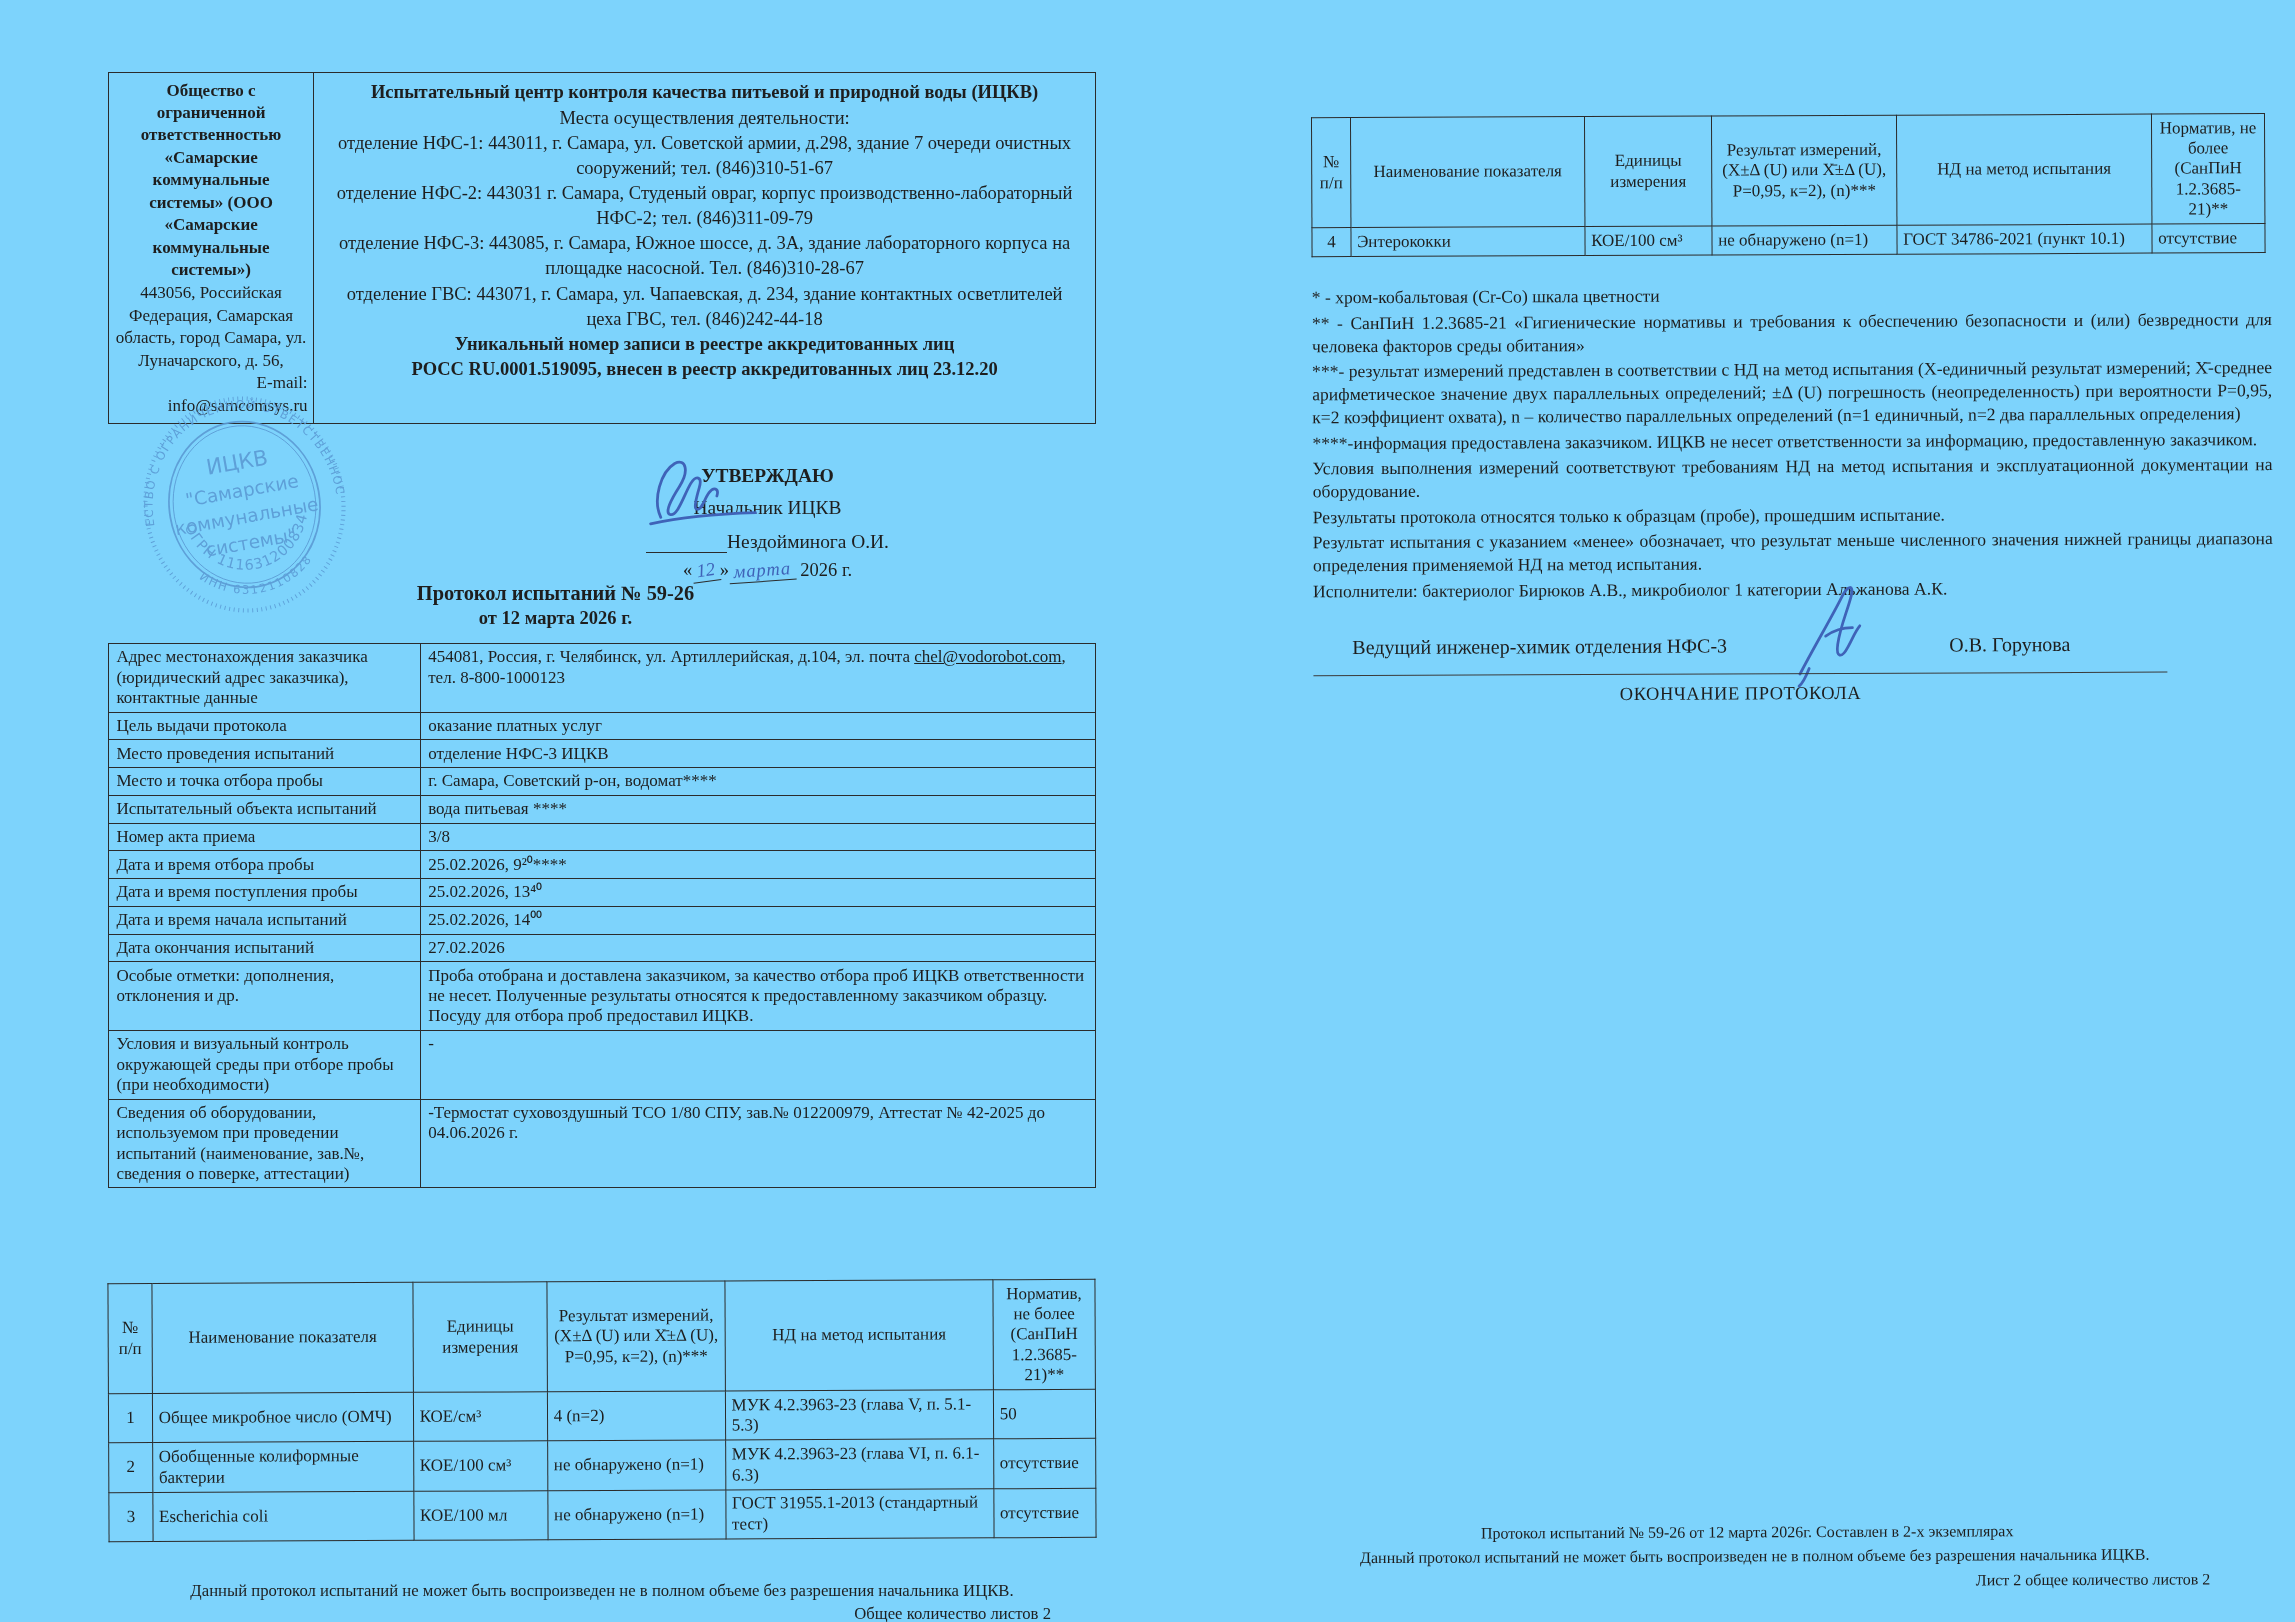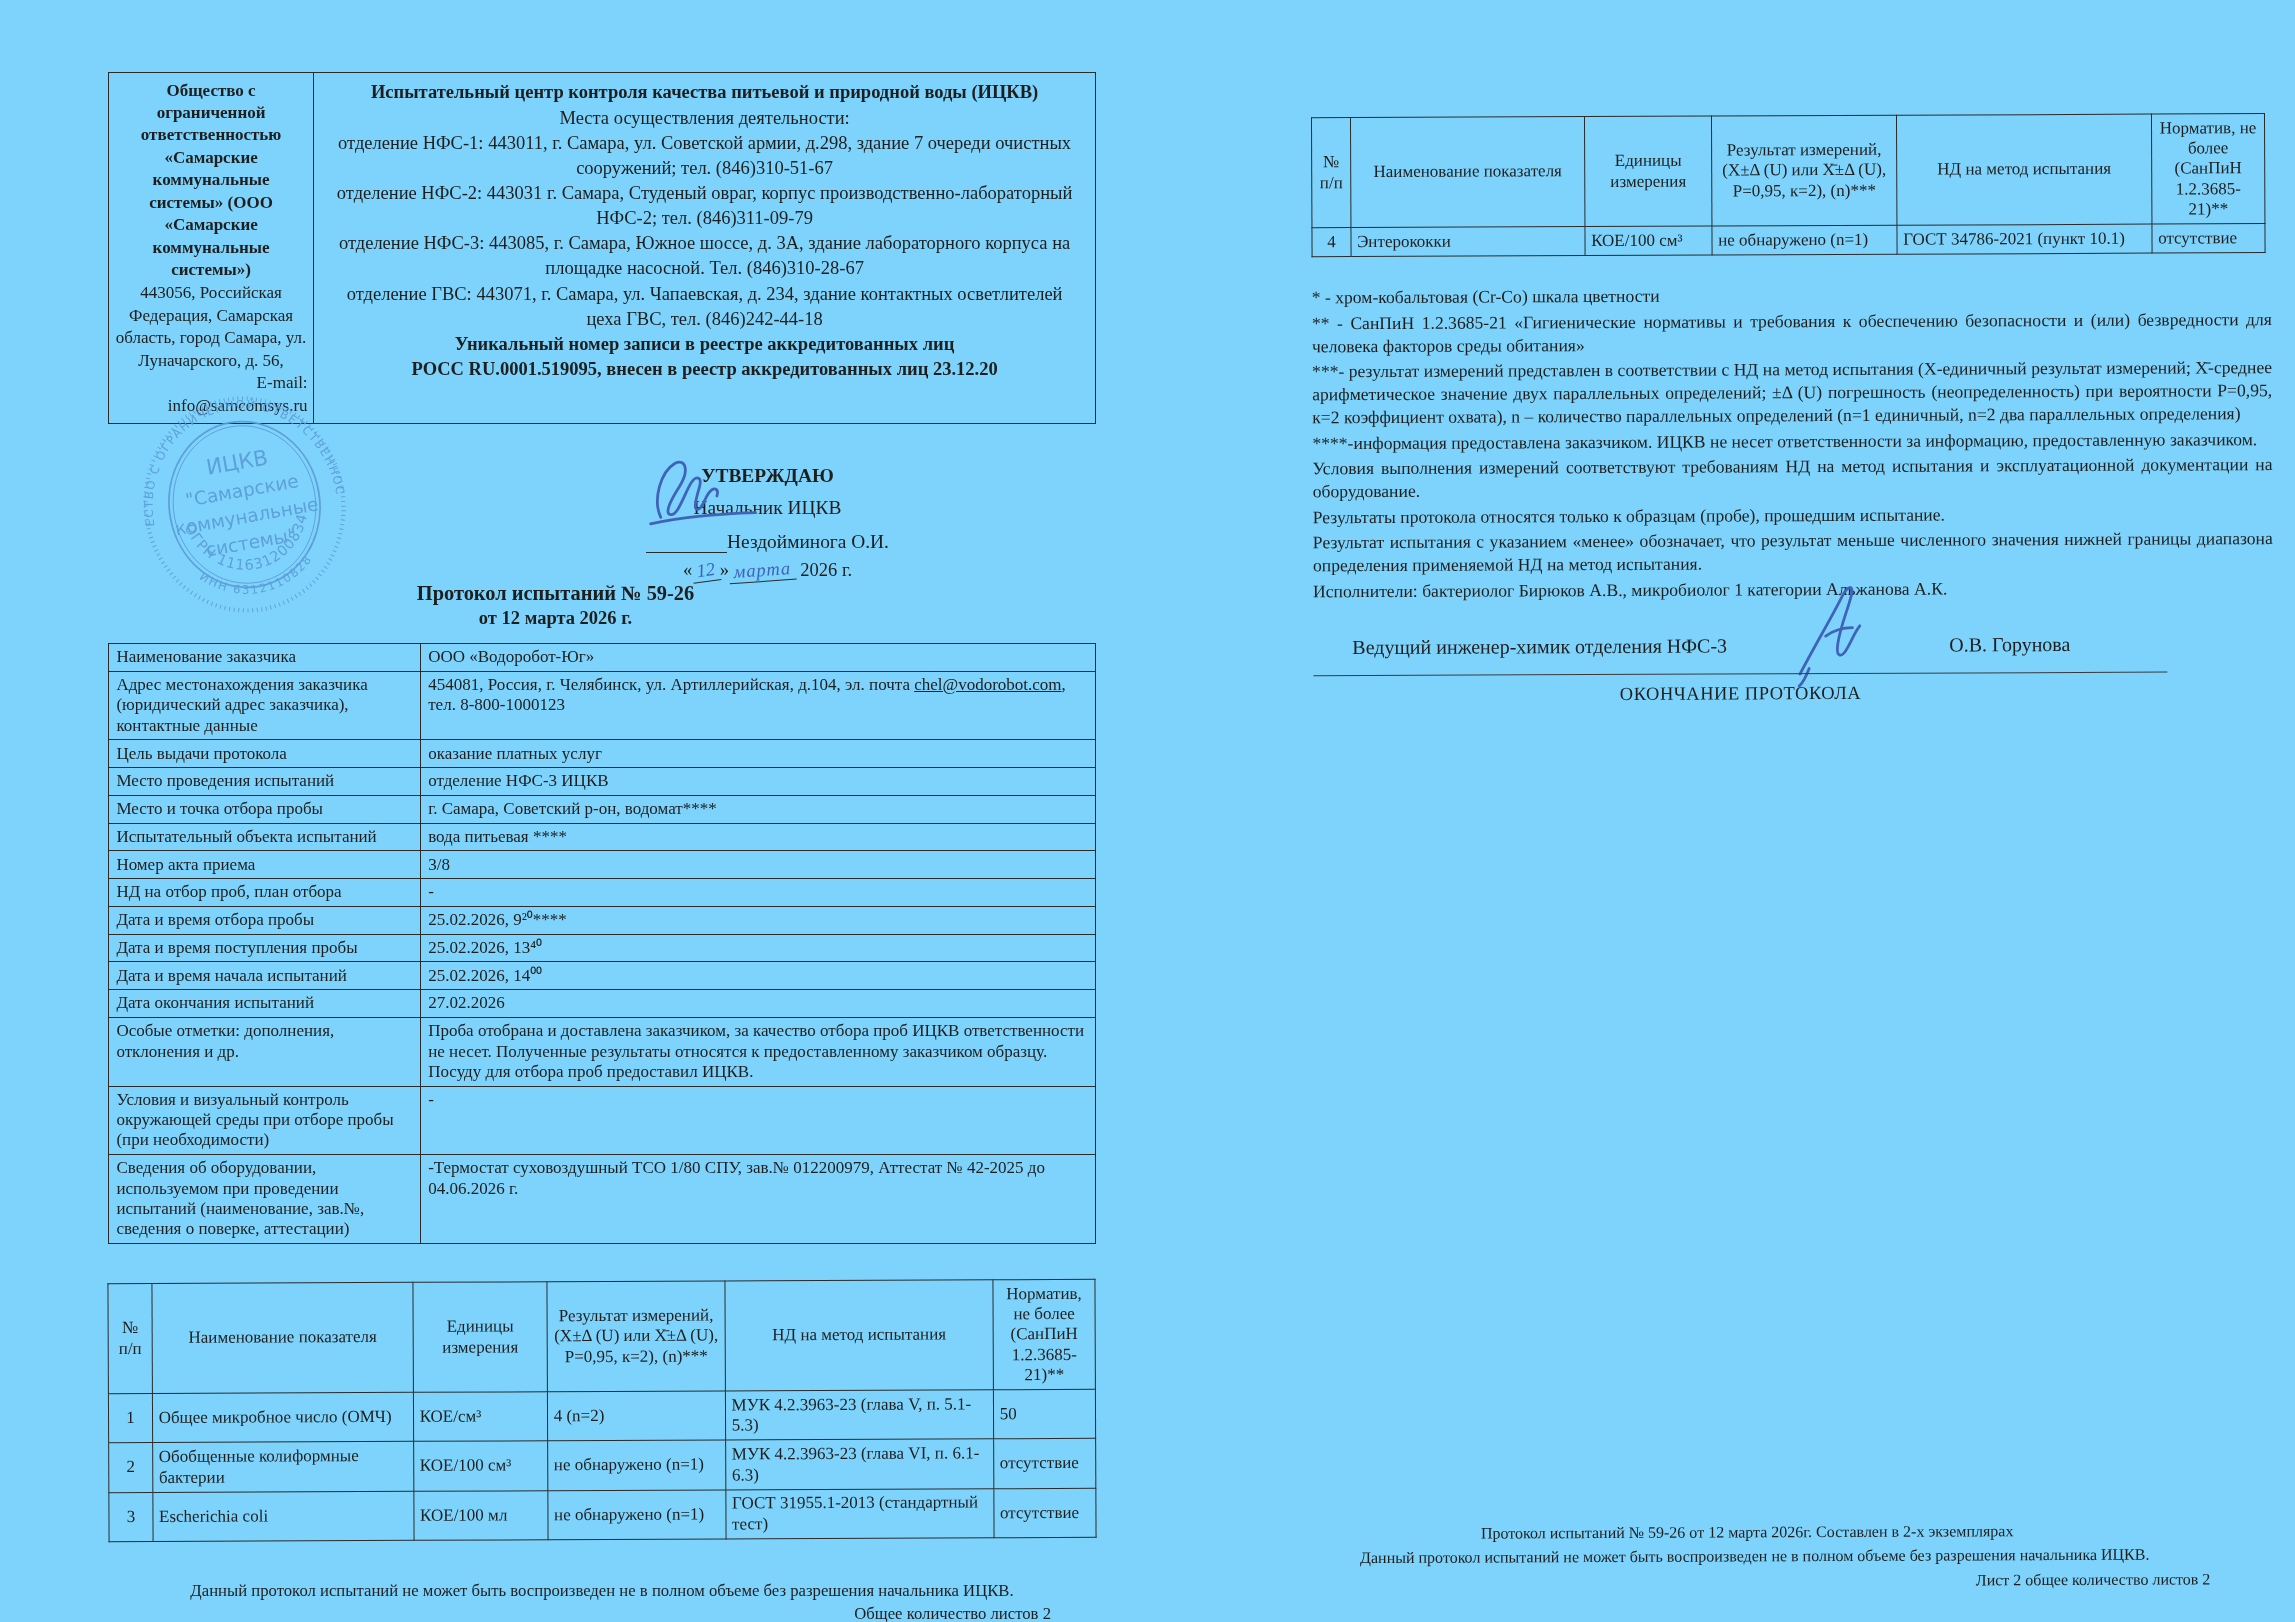--- a/index.html
+++ b/index.html
@@ -135,24 +135,20 @@
   </svg>
 
   <div class="main-title">
     <div class="t1">Протокол испытаний № 59-26</div>
     <div class="t2">от 12 марта 2026 г.</div>
   </div>
 
   <table class="info-table">
     <tbody>
       <tr>
-          <td>Наименование заказчика</td>
-          <td>ООО «Водоробот-Юг»</td>
-        </tr>
-      <tr>
           <td>Адрес местонахождения заказчика (юридический адрес заказчика), контактные данные</td>
         <td><span>454081, Россия, г. Челябинск, ул. Артиллерийская, д.104, эл. почта </span><span class="u">chel@vodorobot.com</span><span>, тел. 8-800-1000123</span></td>
         </tr>
       <tr>
           <td>Цель выдачи протокола</td>
           <td>оказание платных услуг</td>
         </tr>
       <tr>
           <td>Место проведения испытаний</td>
           <td>отделение НФС-3 ИЦКВ</td>
@@ -161,24 +157,20 @@
           <td>Место и точка отбора пробы</td>
           <td>г. Самара, Советский р-он, водомат****</td>
         </tr>
       <tr>
           <td>Испытательный объекта испытаний</td>
           <td>вода питьевая ****</td>
         </tr>
       <tr>
           <td>Номер акта приема</td>
           <td>3/8</td>
-        </tr>
-      <tr>
-          <td>НД на отбор проб, план отбора</td>
-          <td>-</td>
         </tr>
       <tr>
           <td>Дата и время отбора пробы</td>
           <td>25.02.2026, 9²⁰****</td>
         </tr>
       <tr>
           <td>Дата и время поступления пробы</td>
           <td>25.02.2026, 13⁴⁰</td>
         </tr>
       <tr>

